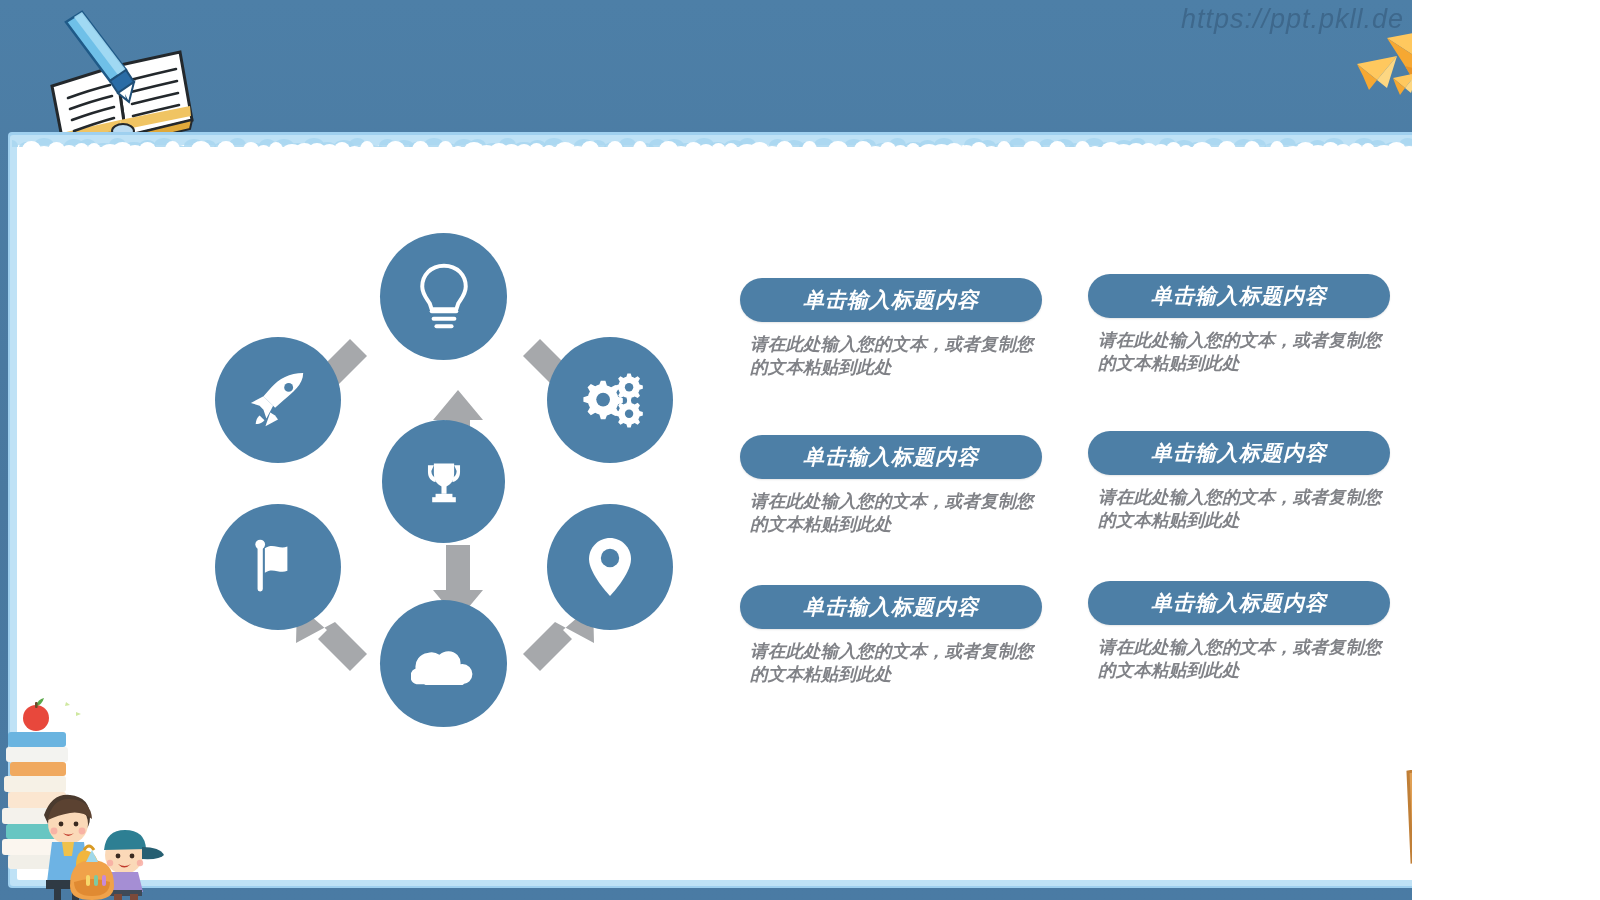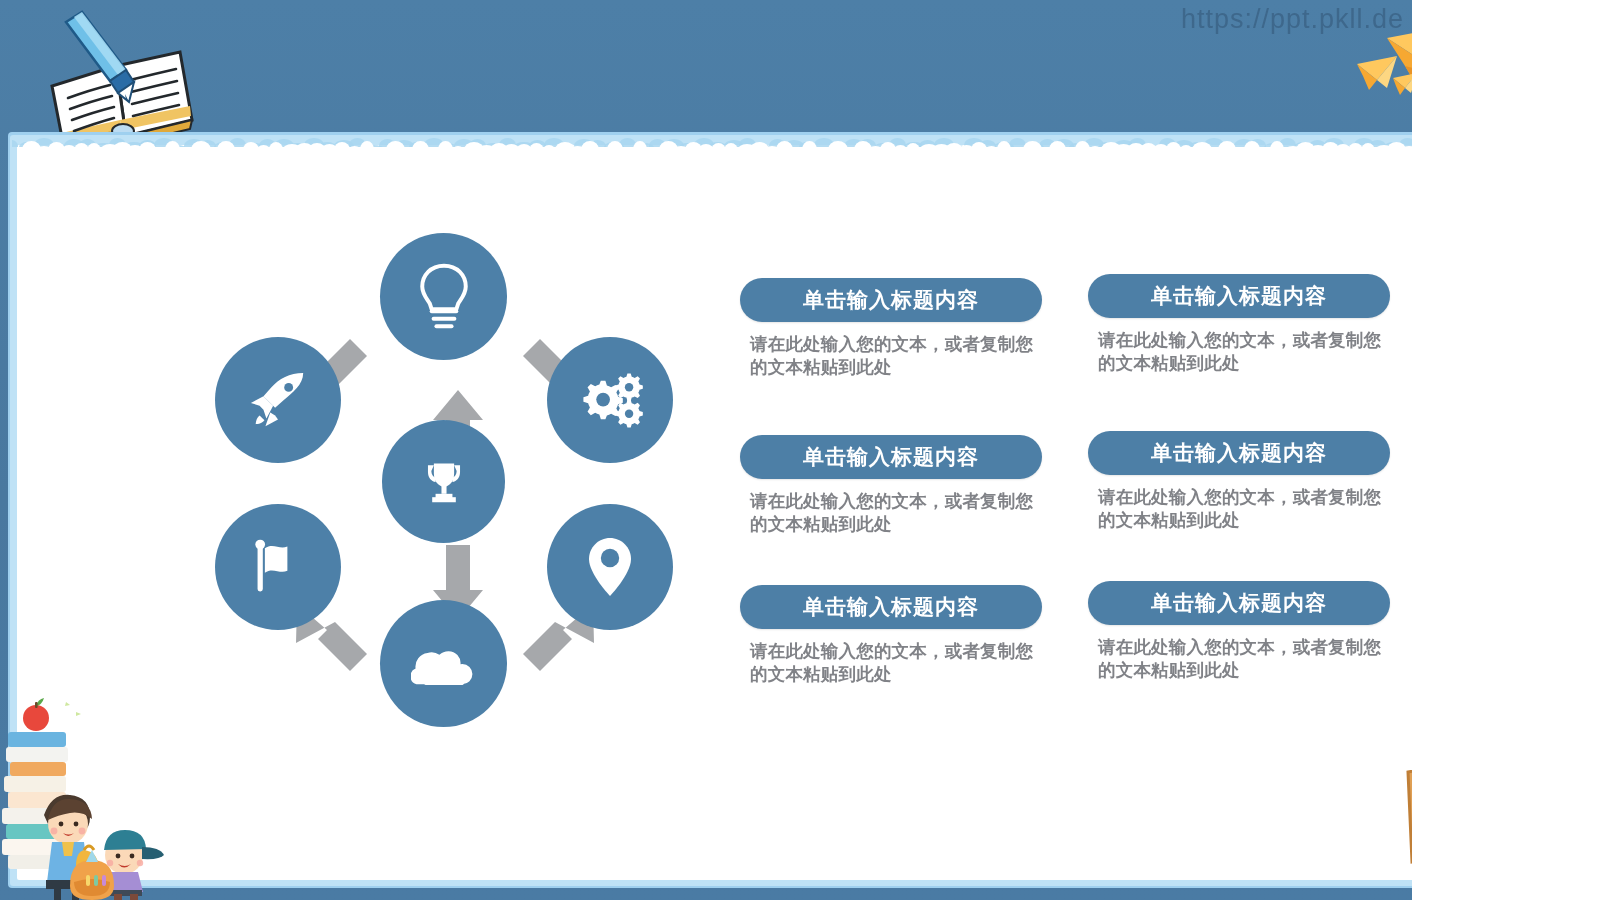--- a/index.html
+++ b/index.html
@@ -10,20 +10,21 @@
   }
   body {
     font-family: "Liberation Sans", "DejaVu Sans", sans-serif;
   }
   #slide {
     position: relative;
     width: 1412px;
     height: 900px;
     overflow: hidden;
     background: #4a7da6;
+    font-style: italic;
   }
   
   .bg-fill {
     position: absolute;
     inset: 0;
     background: linear-gradient(180deg,#4d7fa7 0%, #49789f 55%, #4a7ba4 100%);
   }
   
   .watermark {
     position: absolute;

